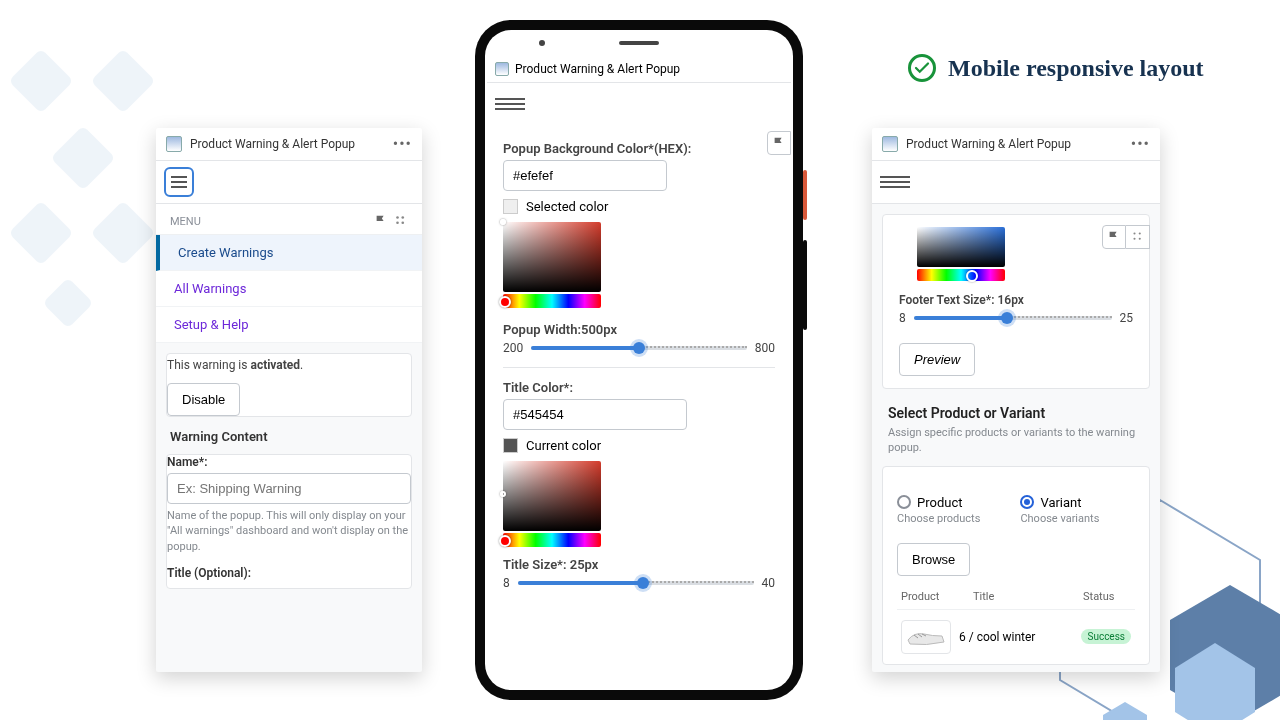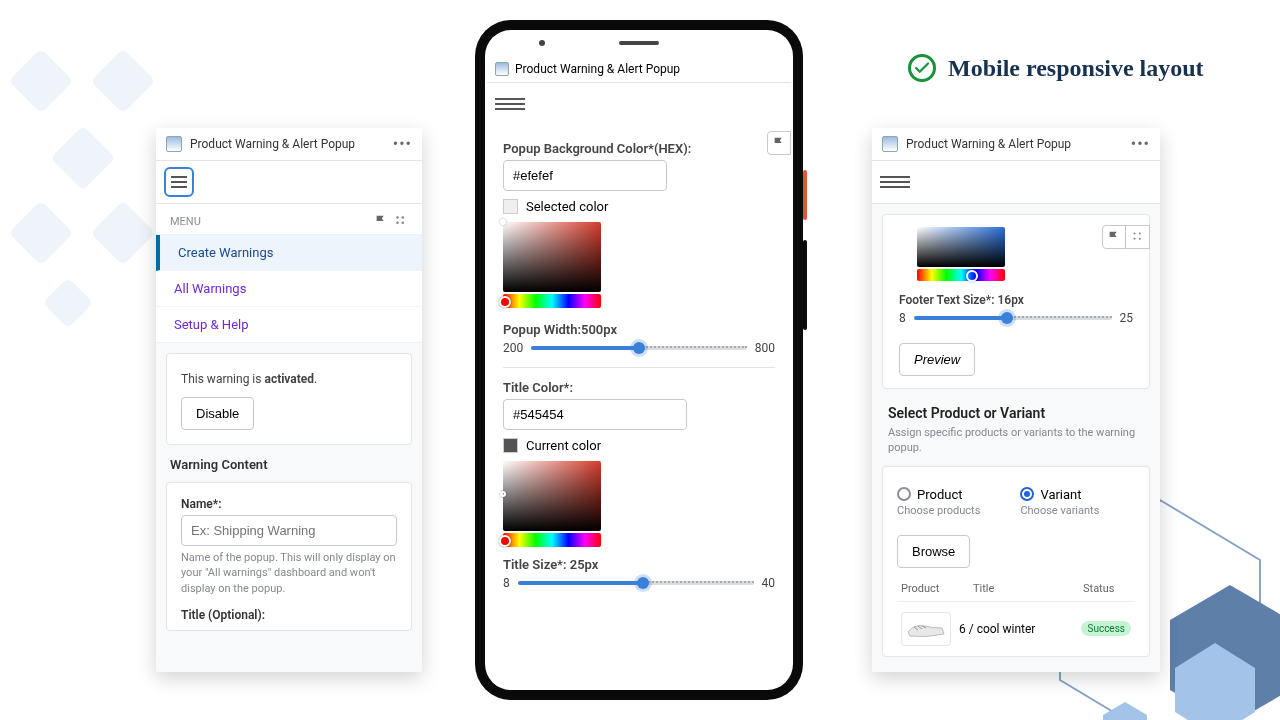--- a/index.html
+++ b/index.html
@@ -23,21 +23,21 @@
 .hamburger-row { padding: 6px 8px; background: #fff; border-bottom: 1px solid #e3e5e8; }
 .hamburger { width: 30px; height: 30px; display: flex; flex-direction: column; justify-content: center; gap: 3px; }
 .hamburger.boxed { border: 2px solid #3a7fd8; border-radius: 6px; padding: 5px; }
 .hamburger span { height: 2px; background: #555; }
 
 
 .menu-hdr { padding: 10px 14px 6px; font-size: 11px; color: #8a8f98; display: flex; align-items: center; gap: 6px; background: #fff; border-bottom: 1px solid #eef0f2; }
 .menu-hdr .flag { margin-left: auto; }
 .menu-item { padding: 10px 18px; font-size: 13px; color: #6d28d9; background: #fff; border-bottom: 1px solid #f1f3f5; cursor: pointer; }
 .menu-item.active { background: #eef4fc; border-left: 4px solid #0369a1; color: #1a4b8c; }
-.section { background: #fff; border: 1px solid #e3e5e8; border-radius: 4px; margin: 10px; padding: 14px; }
+.section { background: #fff; border: 1px solid #e3e5e8; border-radius: 4px; margin: 10px; }
 .big-title { font-size: 20px; font-weight: 600; margin: 14px 18px 10px; color: #222; }
 .sub-text { font-size: 12px; color: #444; }
 .btn { display: inline-block; padding: 8px 14px; border: 1px solid #c4c9cf; border-radius: 4px; background: #fff; font-size: 13px; margin-top: 10px; cursor: pointer; }
 .section-title { font-size: 13px; font-weight: 600; color: #333; margin: 12px 14px 4px; }
 .label { font-size: 12px; font-weight: 600; color: #333; margin-bottom: 4px; display: block; }
 .input { width: 100%; padding: 7px 9px; border: 1px solid #c4c9cf; border-radius: 4px; font-size: 13px; }
 .help-text { font-size: 11px; color: #84898f; margin-top: 4px; line-height: 1.4; }
 
 
 .phone { position: absolute; top: 20px; left: 475px; width: 328px; height: 680px; background: #0a0a0a; border-radius: 36px; padding: 10px; z-index: 5; }
@@ -299,21 +299,21 @@
     </div>
 
     <button class="btn" style="margin-top:18px;font-style:italic;">Preview</button>
   </div>
 
   <div style="padding:6px 16px 0;">
     <div style="font-size:14px;font-weight:600;color:#222;">Select Product or Variant</div>
     <div class="help-text" style="margin-top:4px;">Assign specific products or variants to the warning popup.</div>
   </div>
 
-  <div class="section" style="padding:12px 14px 0;">
+  <div class="section" style="padding:20px 14px 0;">
     <div class="radio-row">
       <div>
         <div class="radio-opt">
           <span class="radio"></span>
             <span>Product</span>
         </div>
         <div class="radio-sub">Choose products</div>
       </div>
       <div>
         <div class="radio-opt">

